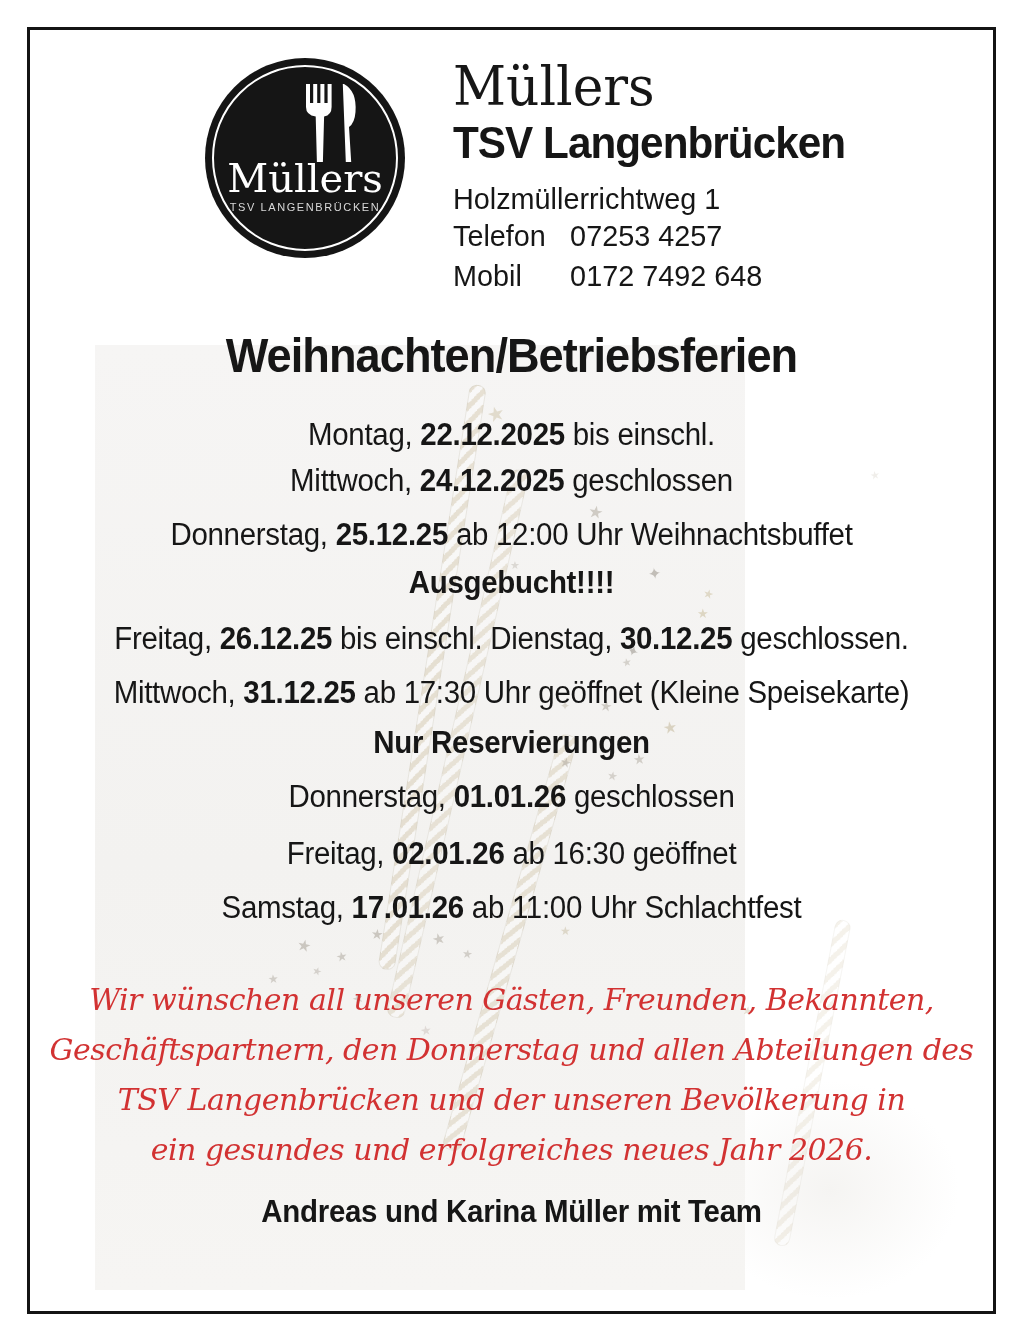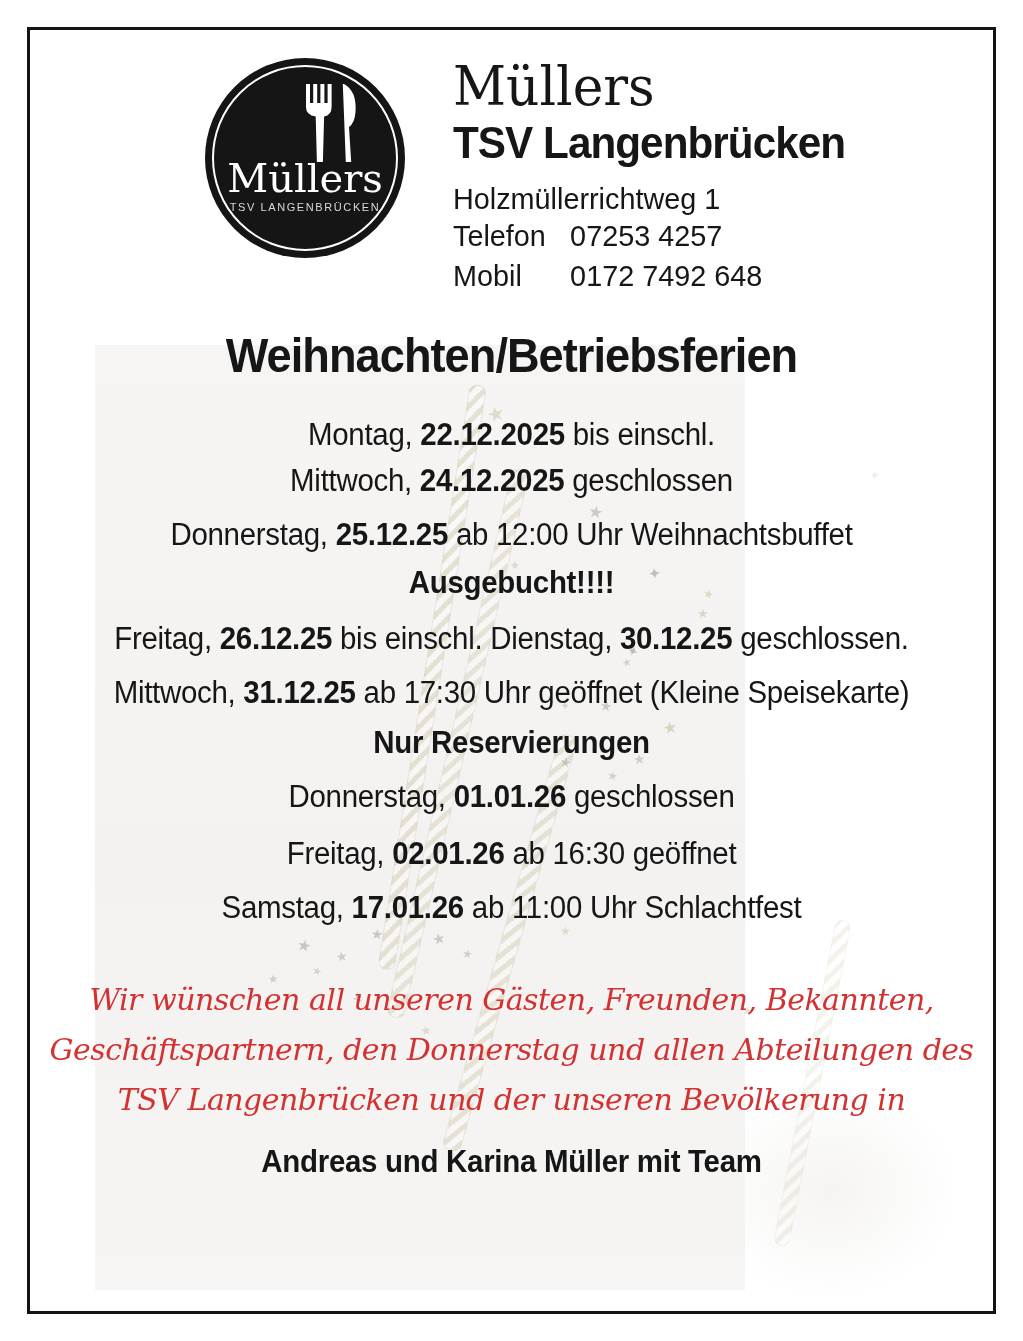--- a/index.html
+++ b/index.html
@@ -156,19 +156,20 @@
       <p class="mt4"><span class="b">Nur Reservierungen</span></p>
       <p class="mt8"><span>Donnerstag, </span><span class="b">01.01.26</span><span> geschlossen</span></p>
       <p class="mt11"><span>Freitag, </span><span class="b">02.01.26</span><span> ab 16:30 geöffnet</span></p>
       <p class="mt8"><span>Samstag, </span><span class="b">17.01.26</span><span> ab 11:00 Uhr Schlachtfest</span></p>
     </div>
 
     <div class="greeting" style="color: rgb(210, 50, 50);">
       <div>Wir wünschen all unseren Gästen, Freunden, Bekannten,</div>
       <div>Geschäftspartnern, den Donnerstag und allen Abteilungen des</div>
       <div>TSV Langenbrücken und der unseren Bevölkerung in</div>
+      <div>ein gesundes und erfolgreiches neues Jahr 2026.</div>
     </div>
 
     <div class="sig">Andreas und Karina Müller mit Team</div>
   </div>
 
   <div class="frame"></div>
 </div>
 
 </body></html>

